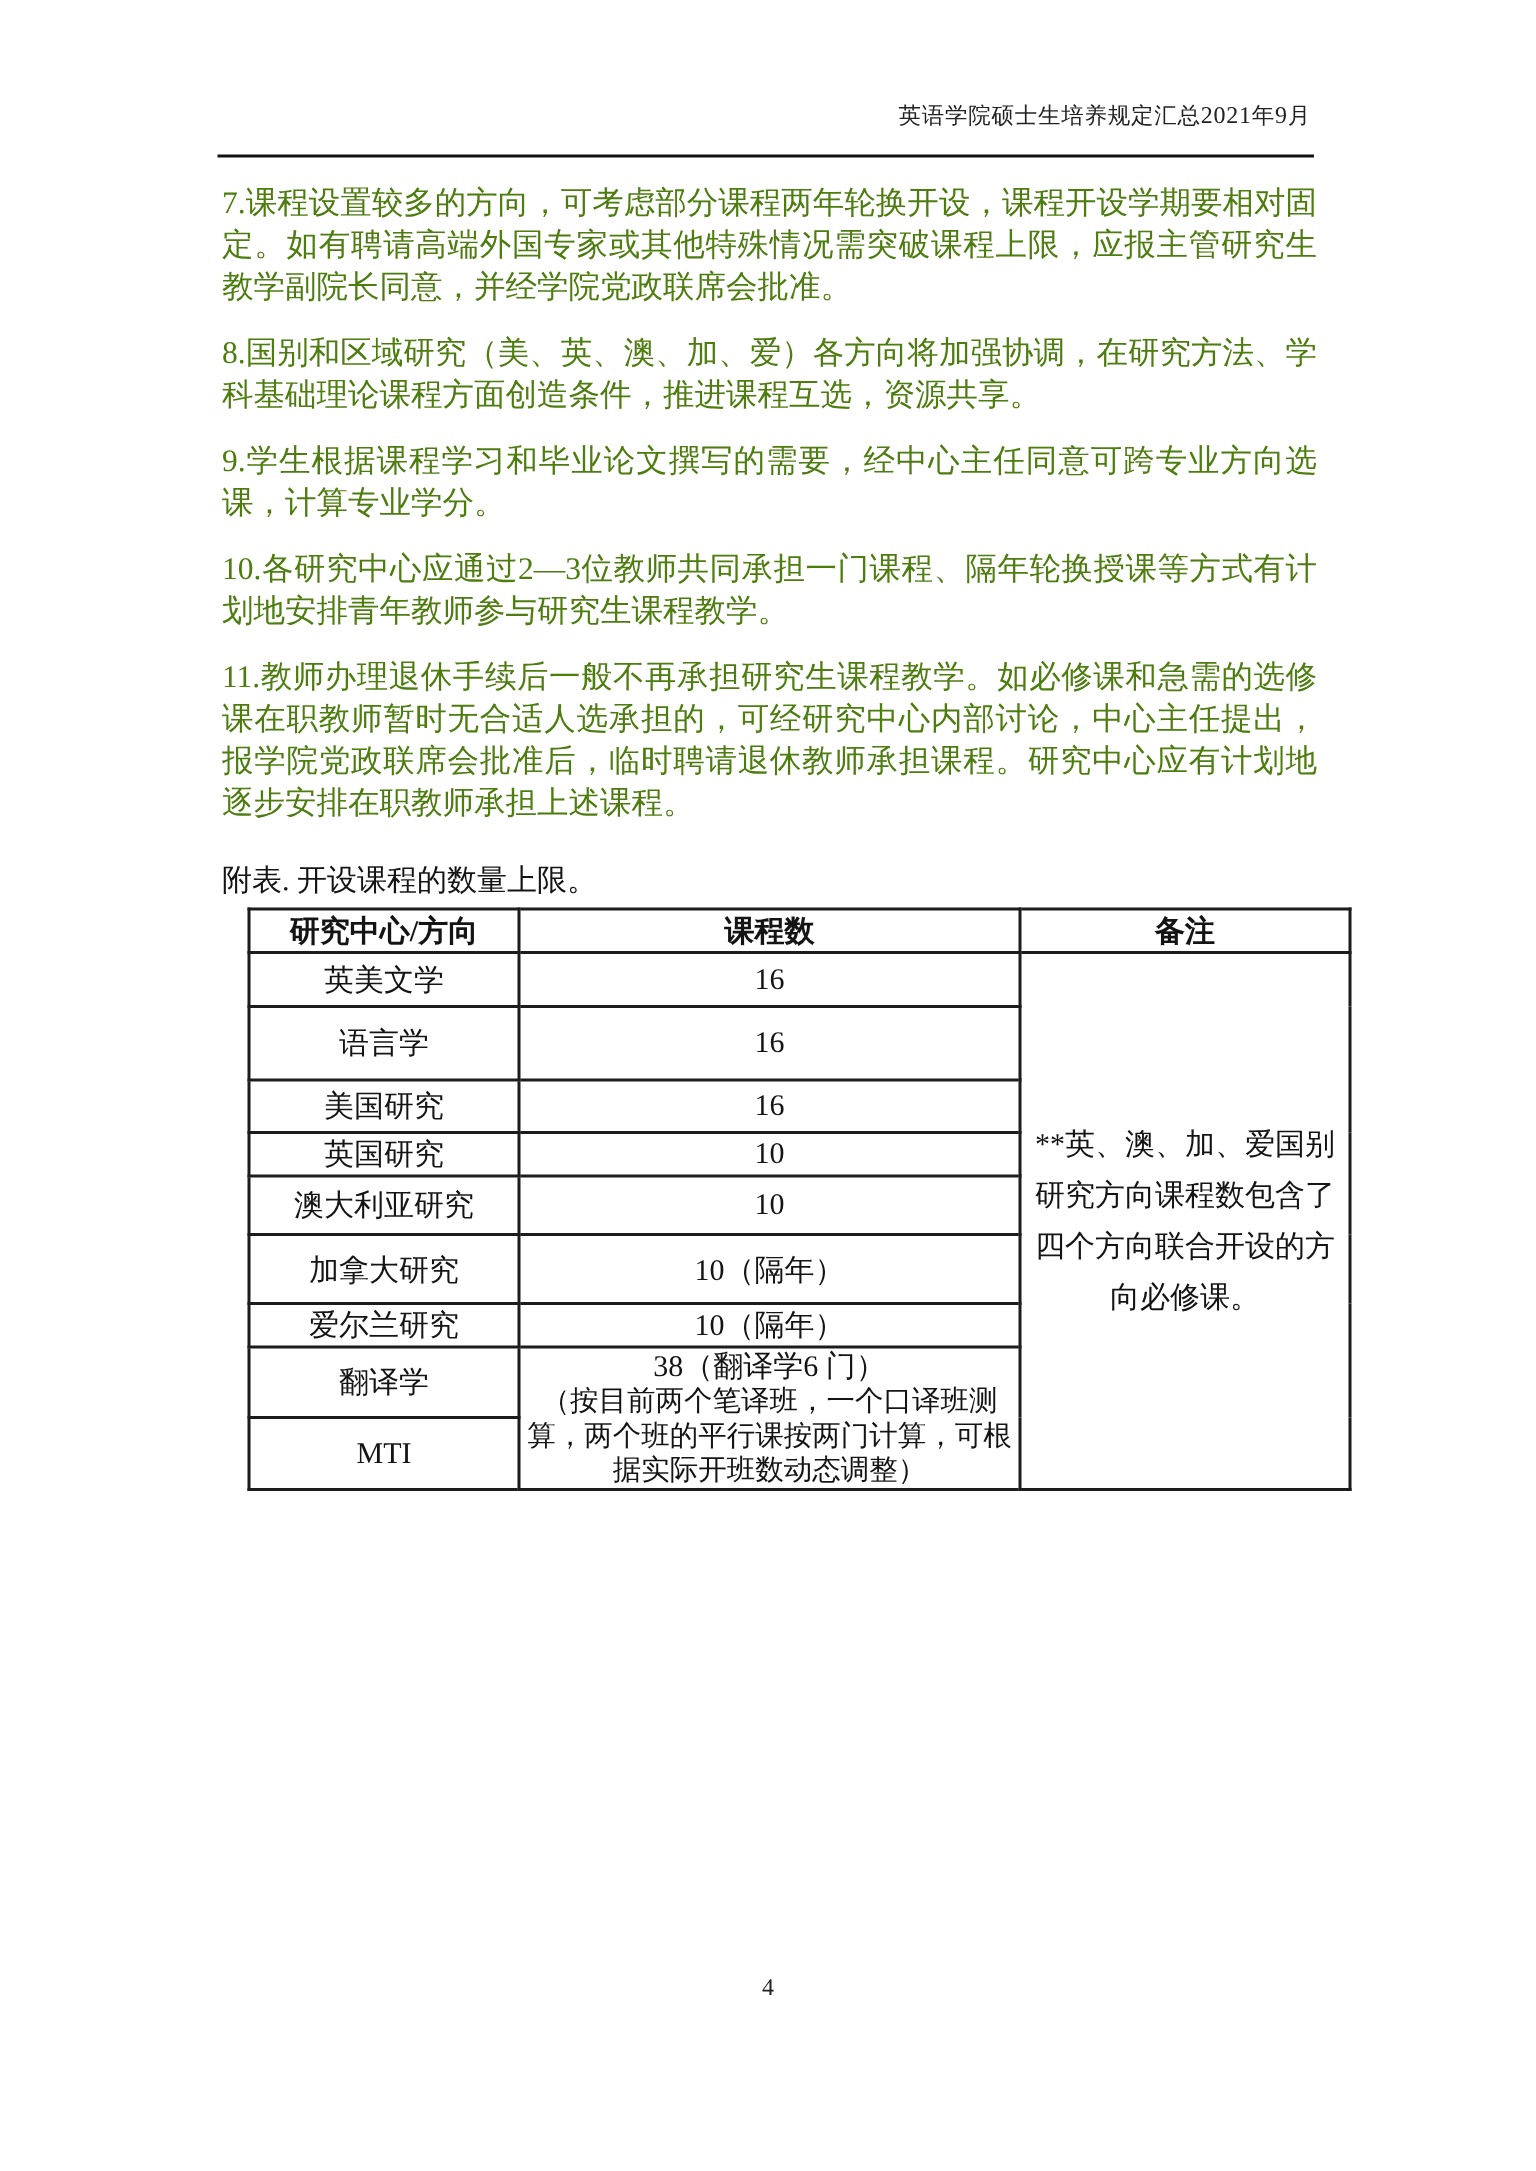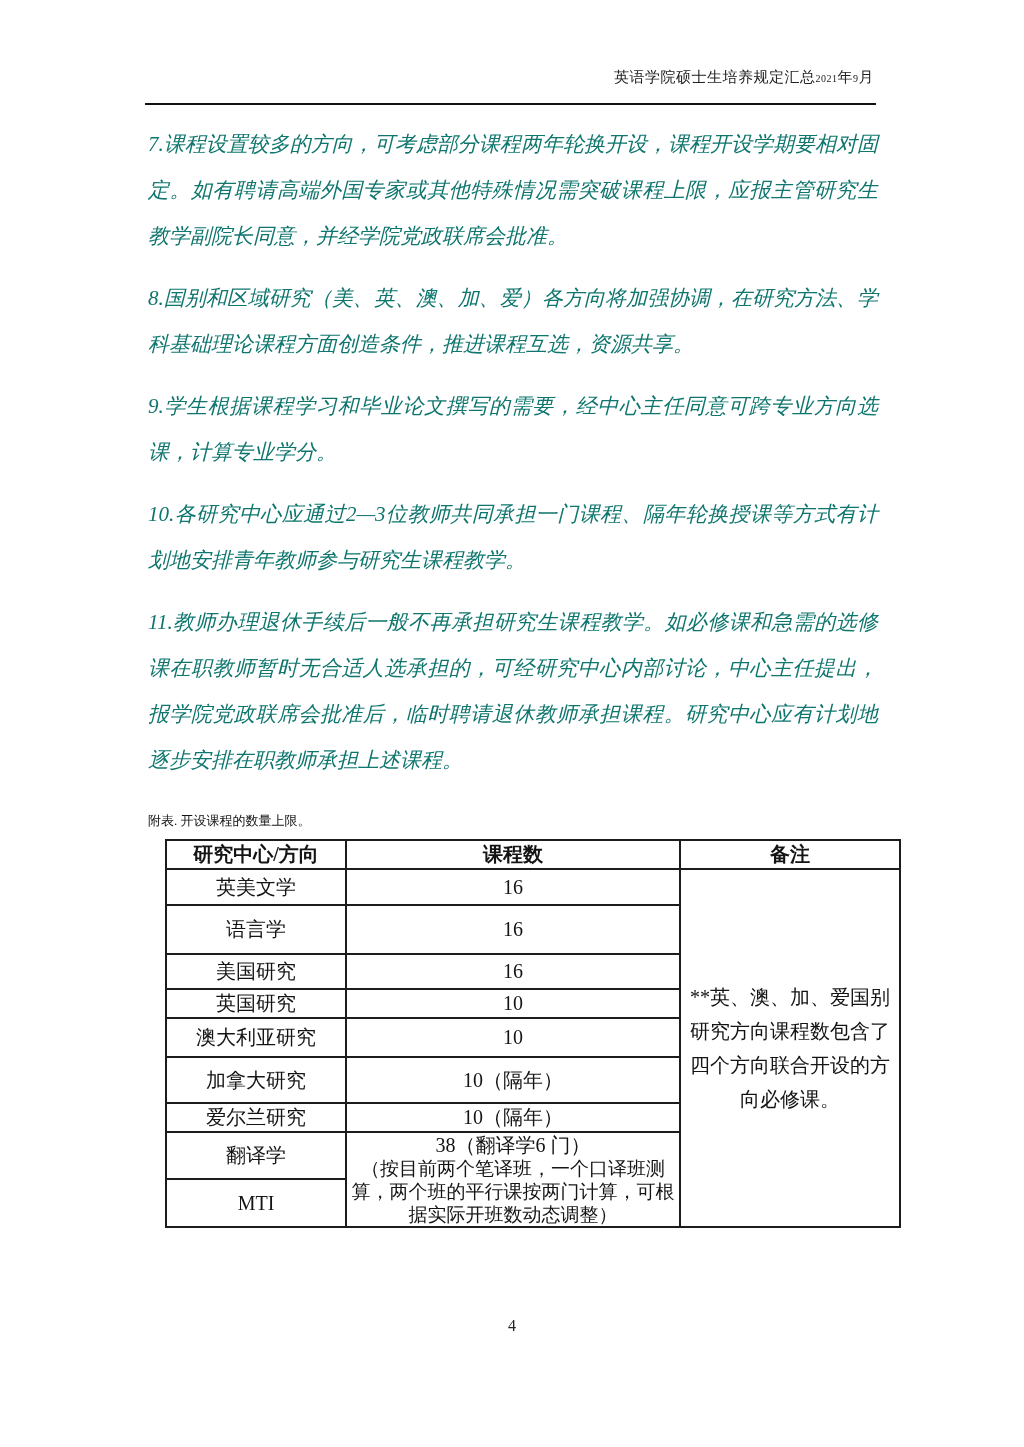--- a/index.html
+++ b/index.html
@@ -21,46 +21,45 @@
     top: 68px;
     left: 148px;
     right: 150px;
     text-align: right;
     font-size: 15px;
     letter-spacing: 0.5px;
     color: #222;
     white-space: nowrap;
   }
   .doc-header .sm {
-    font-size: 10px;
+    font-size: 16px;
   }
   .header-rule {
     position: absolute;
     top: 103px;
     left: 145px;
     right: 148px;
     border-top: 2px solid #111;
   }
   .content {
     position: absolute;
     top: 121px;
     left: 148px;
     width: 730px;
   }
   .content p {
     margin: 0 0 16px 0;
     font-size: 21px;
-    line-height: 46px;
+    line-height: 28px;
     text-align: justify;
-    color: #0f766e;
-    font-style: italic;
+    color: #4d7c0f;
   }
   .table-caption {
     margin-top: 24px;
-    font-size: 13px;
+    font-size: 20px;
     line-height: 28px;
     color: #141414;
   }
   table.course-table {
     border-collapse: collapse;
     margin-left: 17px;
     margin-top: 4px;
     table-layout: fixed;
     width: 734px;
   }

